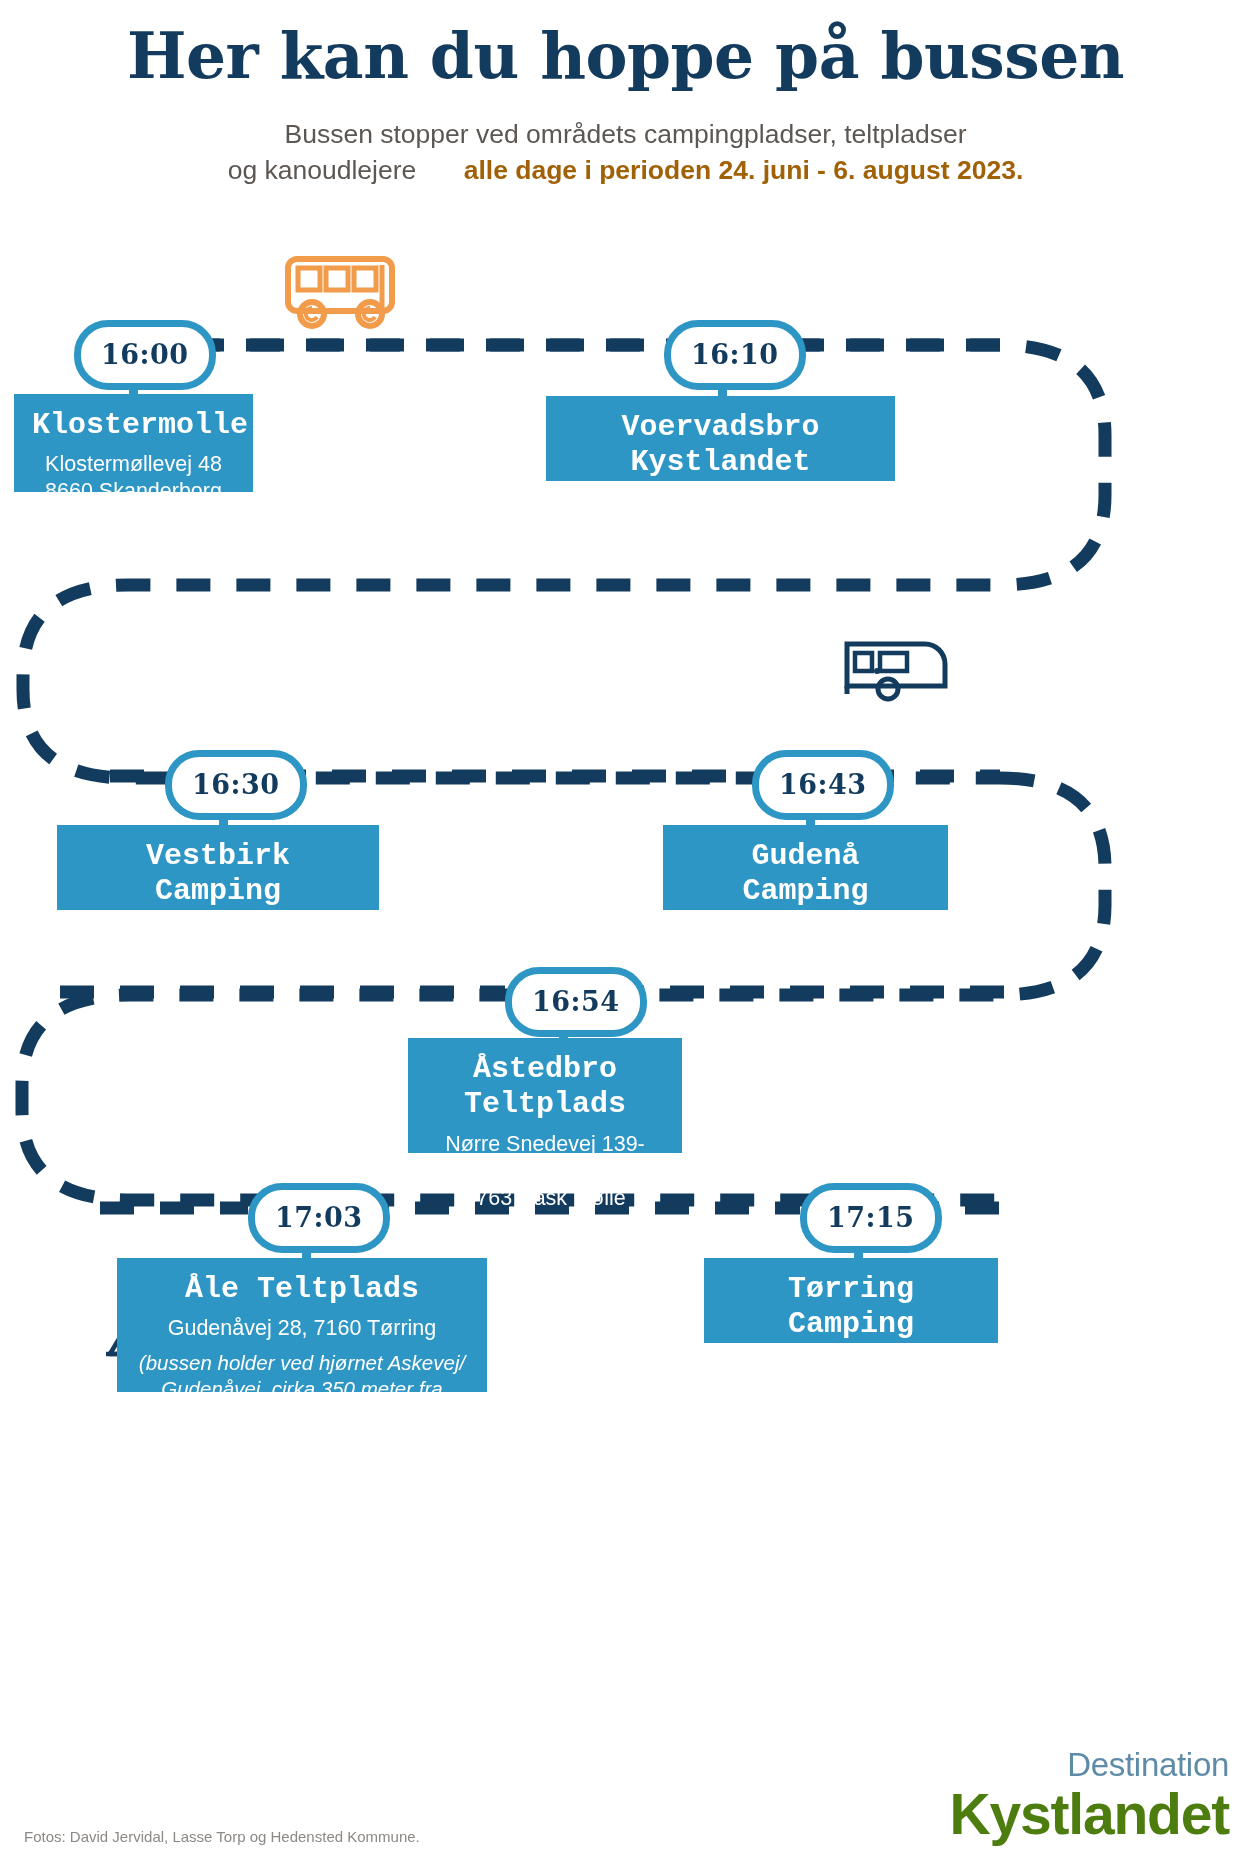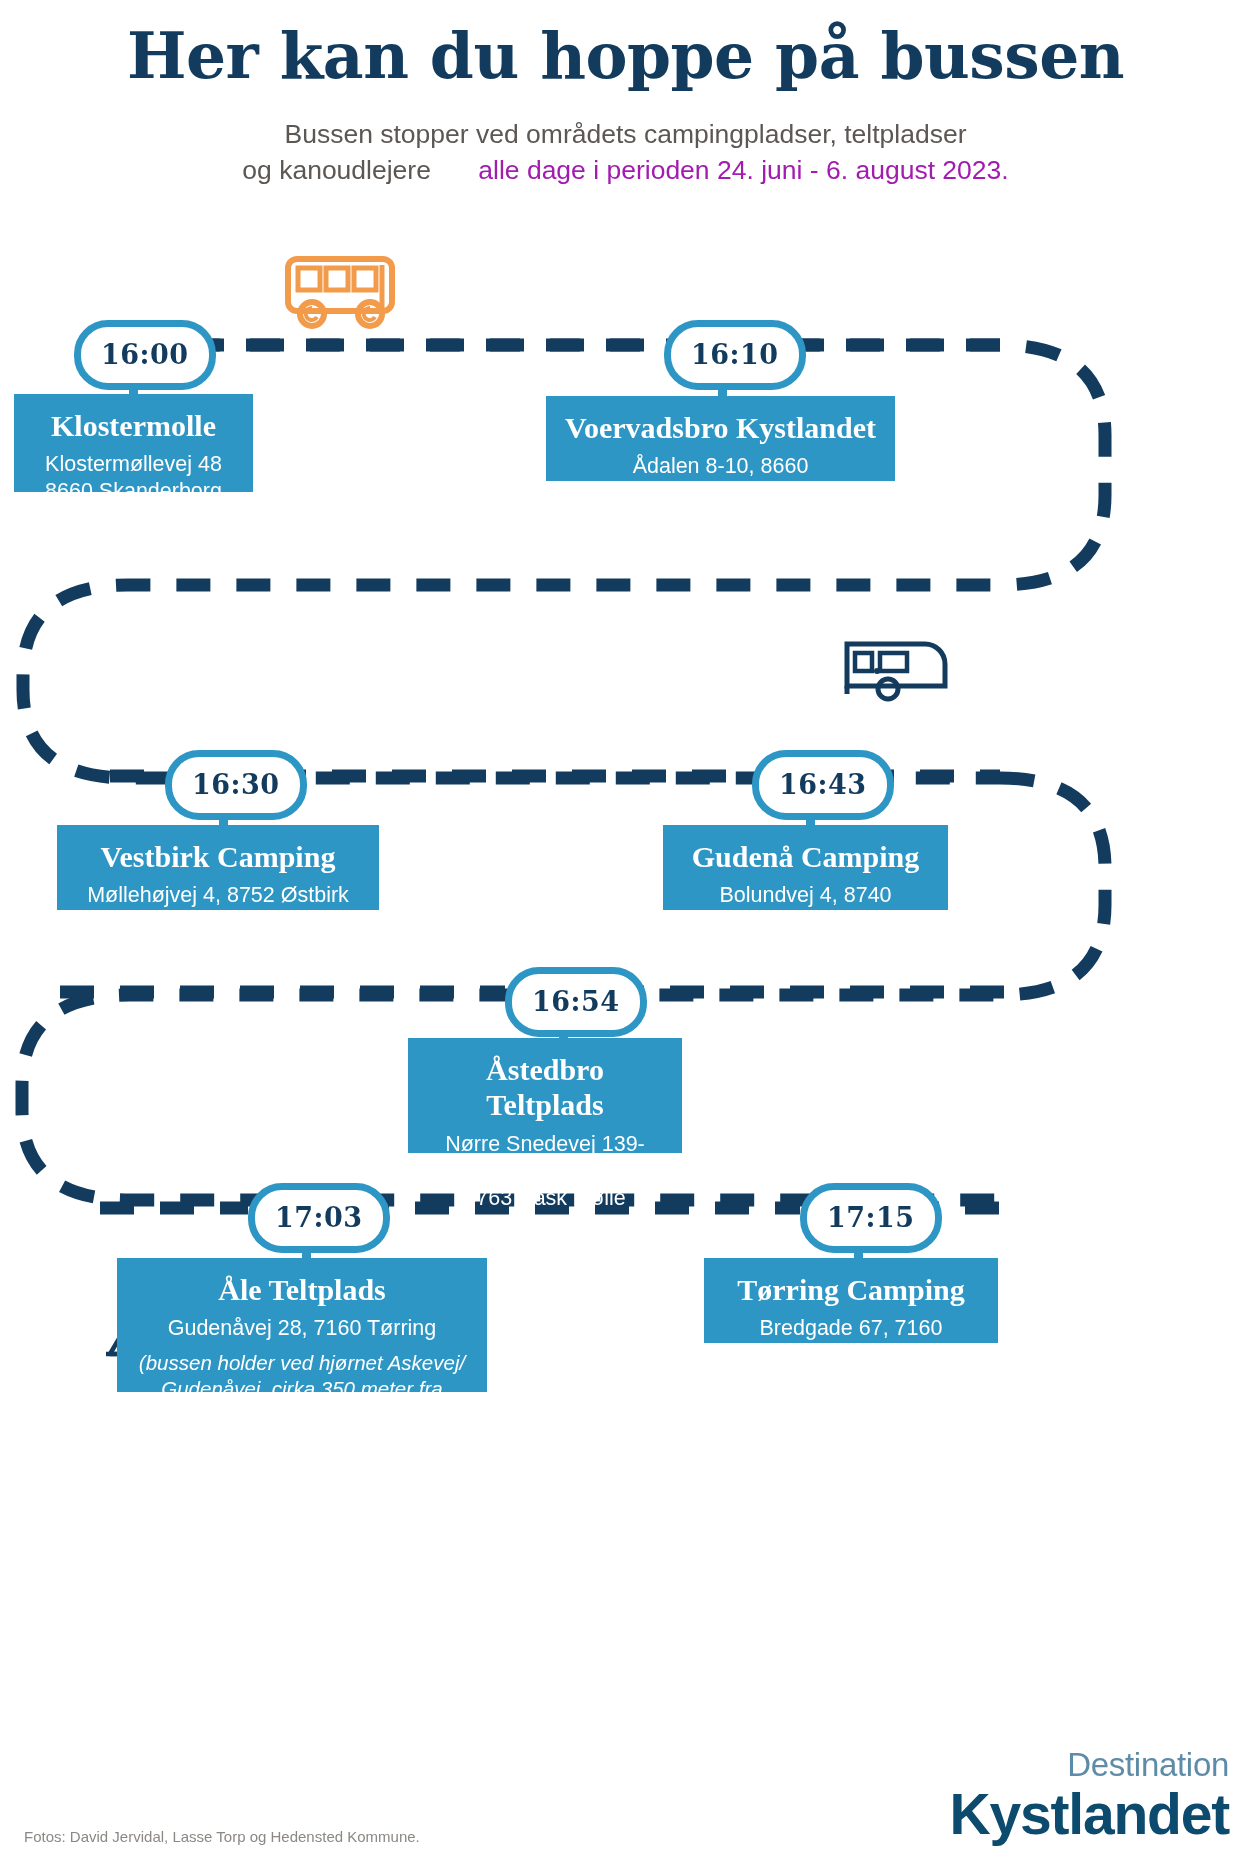--- a/index.html
+++ b/index.html
@@ -35,22 +35,22 @@
   #subtitle {
     margin: 26px auto 0 auto;
     width: 900px;
     font-size: 26.5px;
     line-height: 1.36;
     color: #5c5753;
     font-family: "Liberation Sans", sans-serif;
   }
   .sub-line { display: block; }
   #highlight {
-    color: #a21caf;
-    font-weight: 400;
+    color: #a16207;
+    font-weight: 700;
     margin-left: 40px;
   }
 
   
   #route-layer {
     position: absolute;
     top: 0; left: 0;
     width: 1251px;
     height: 1873px;
     pointer-events: none;
@@ -90,21 +90,21 @@
   .info-card {
     position: absolute;
     background: #2E96C4;
     color: #ffffff;
     text-align: center;
     padding: 14px 18px 16px 18px;
     box-sizing: border-box;
     z-index: 4;
   }
   .card-name {
-    font-family: Liberation Serif, serif;
+    font-family: Liberation Mono, monospace;
     font-weight: 700;
     font-size: 30px;
     line-height: 1.18;
     margin: 0 0 3px 0;
     letter-spacing: 0px;
   }
   .card-addr {
     font-size: 21.5px;
     line-height: 1.26;
     margin: 8px;
@@ -145,21 +145,21 @@
   #logo-top {
     font-size: 33px;
     color: #5E8CA8;
     font-family: "Liberation Sans", sans-serif;
     letter-spacing: -0.3px;
     display: block;
   }
   #logo-bottom {
     font-size: 57px;
     font-weight: 700;
-    color: #0c4a6e;
+    color: #4d7c0f;
     font-family: "Liberation Sans", sans-serif;
     letter-spacing: -1.2px;
     display: block;
     margin-top: 5px;
   }
 </style>
 </head>
 <body>
 
 <div id="header">

